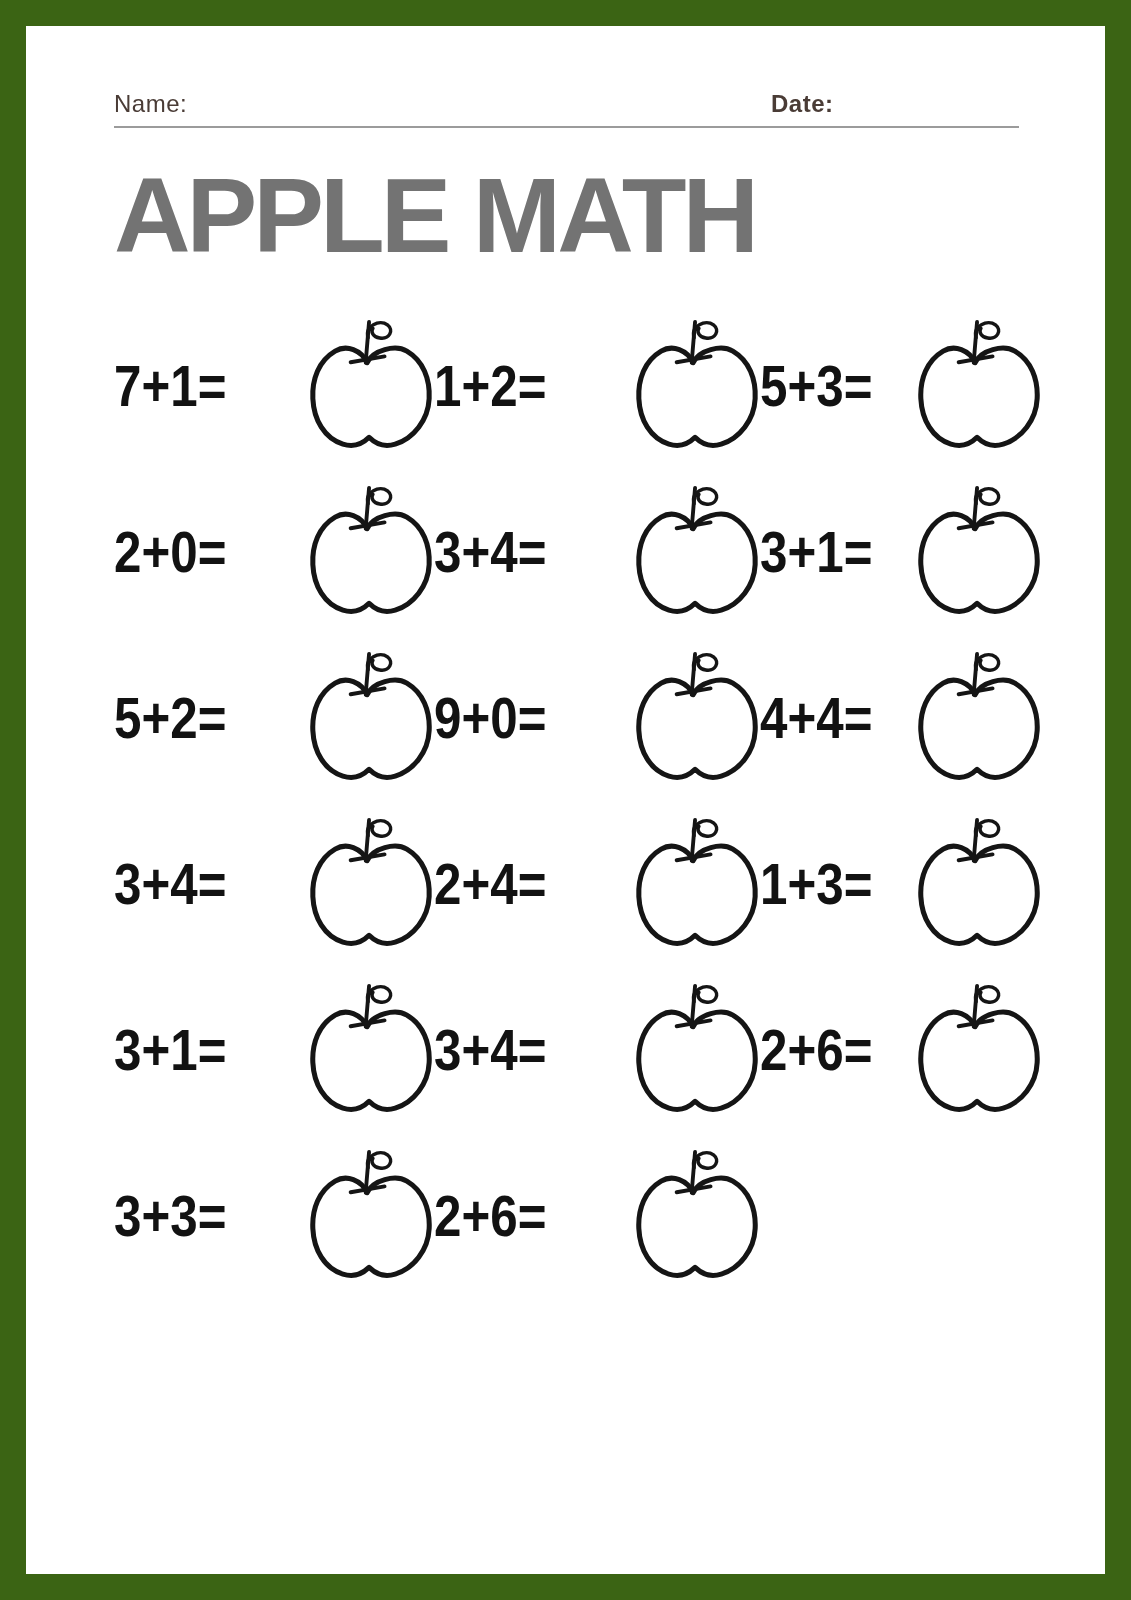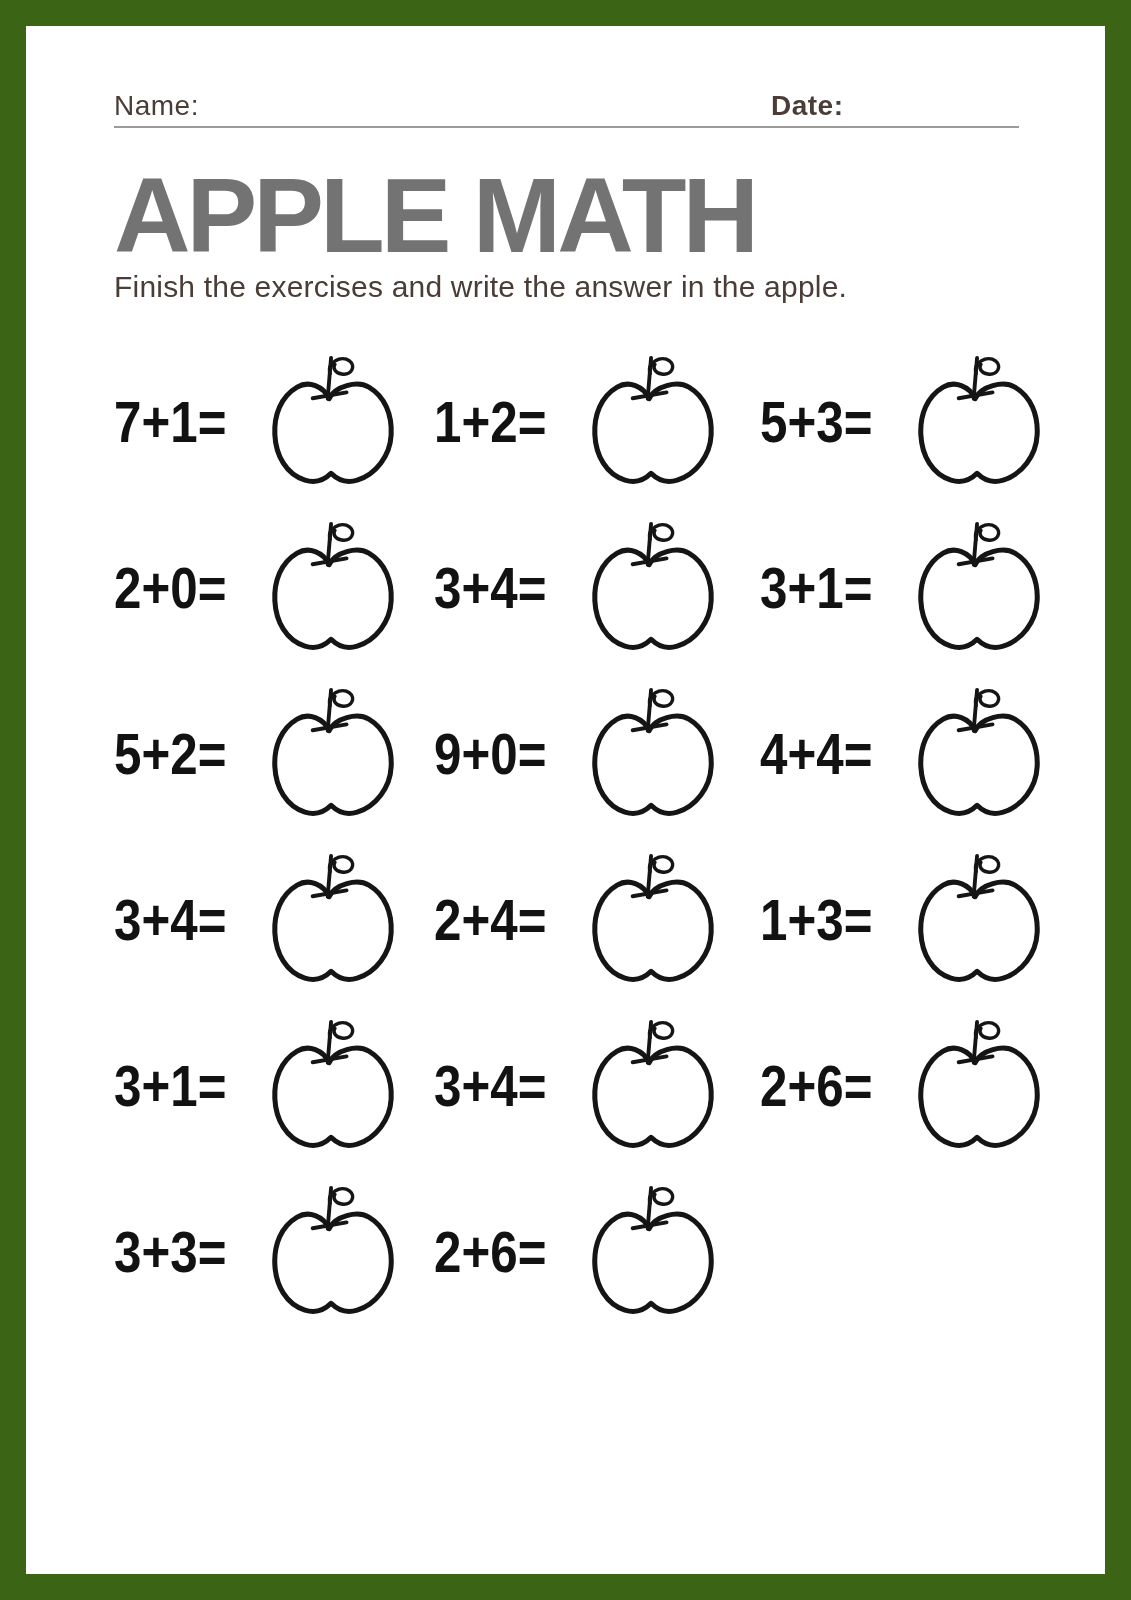--- a/index.html
+++ b/index.html
@@ -17,21 +17,21 @@
   }
 
   
   .meta-row {
     position: relative;
     border-bottom: 2px solid #9b9b9b;
     padding-bottom: 8px;
     height: 38px;
   }
   .meta-label {
-    font-size: 28px;
+    font-size: 24px;
     color: #4a3c36;
     letter-spacing: 0.5px;
   }
   .meta-date { position: absolute; left: 657px; top: 0; font-weight: bold; }
 
   
   .title {
     margin-top: 34px;
     font-size: 106px;
     line-height: 1.0;
@@ -51,20 +51,21 @@
     margin-top: 34px;
     display: grid;
     grid-template-columns: 320px 326px 1fr;
     grid-auto-rows: 166px;
     align-items: center;
   }
   .exercise {
     display: flex;
     align-items: center;
     gap: 24px;
+    justify-content: space-between;
   }
   .equation {
     display: inline-block;
     font-size: 58px;
     font-weight: bold;
     color: #121212;
     white-space: nowrap;
     transform: scaleX(0.85);
     transform-origin: left center;
     letter-spacing: 0px;
@@ -104,21 +105,20 @@
 </svg>
 
 <div class="page">
 
   <div class="meta-row">
     <span class="meta-label">Name:</span>
     <span class="meta-label meta-date">Date:</span>
   </div>
 
   <h1 class="title">APPLE MATH</h1>
-  <p class="subtitle">Finish the exercises and write the answer in the apple.</p>
 
   <div class="grid">
 
     <div class="exercise">
       <span class="equation">7+1=</span>
       <svg class="apple" viewBox="0 0 130 140">
           <use href="#apple-shape"></use>
         </svg>
     </div>
     <div class="exercise">

